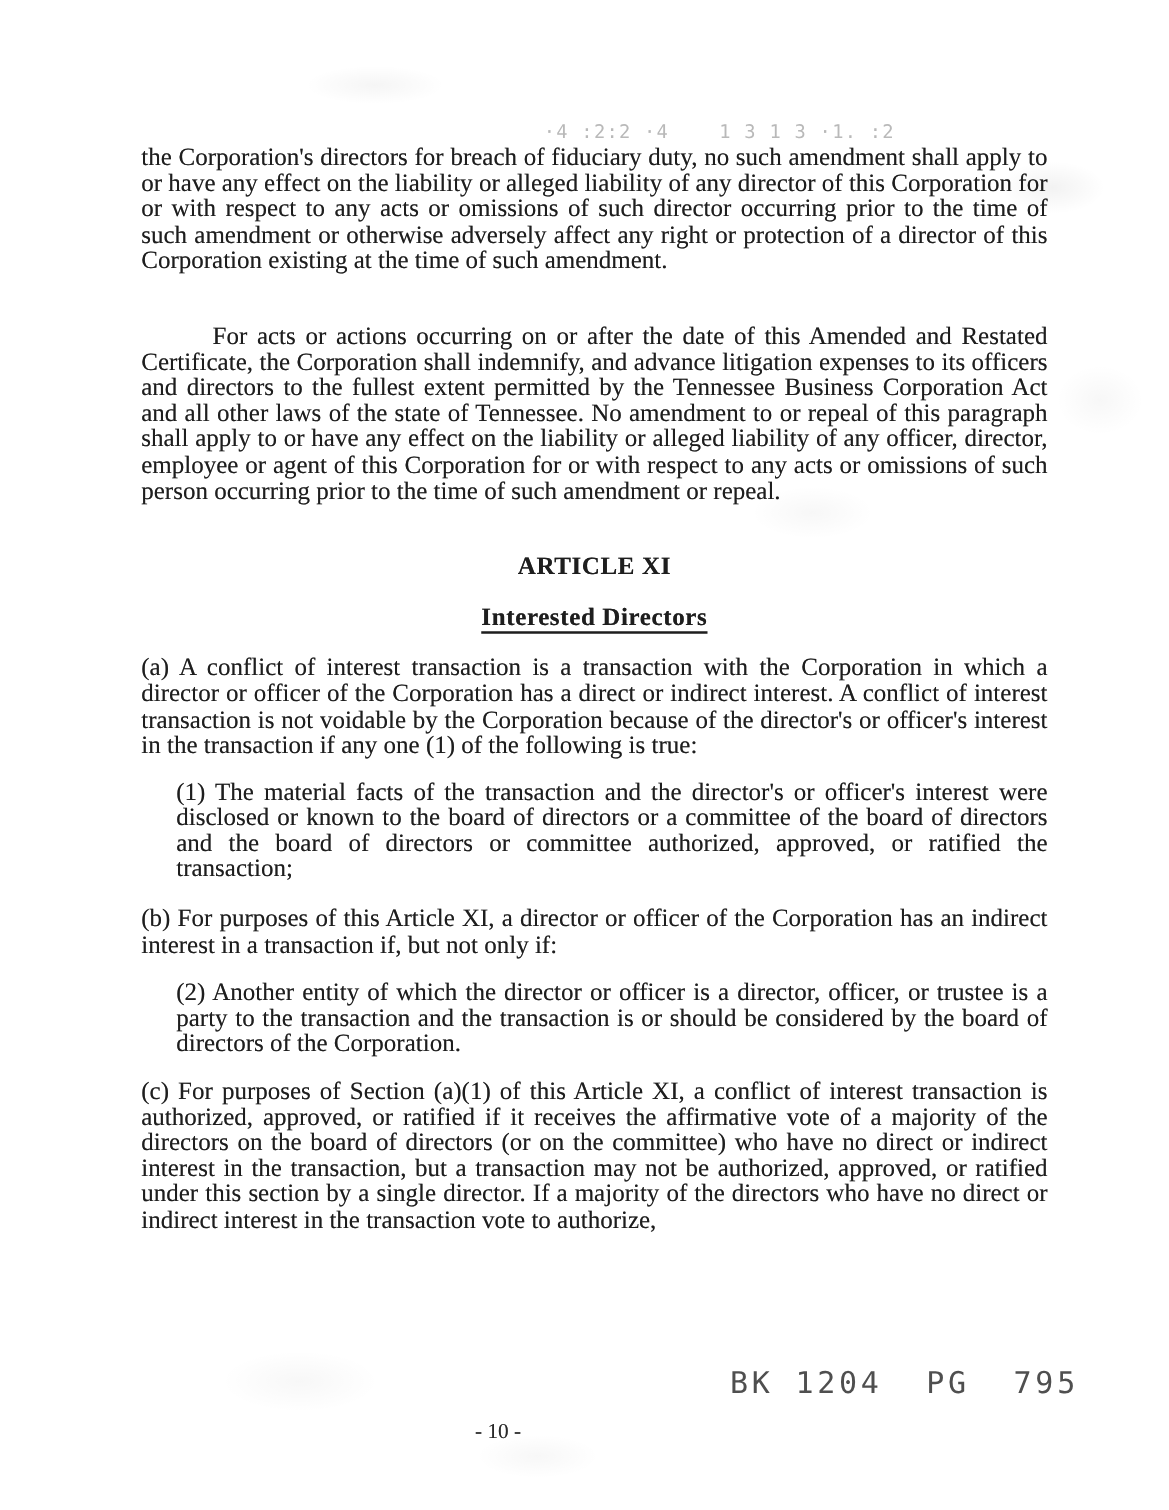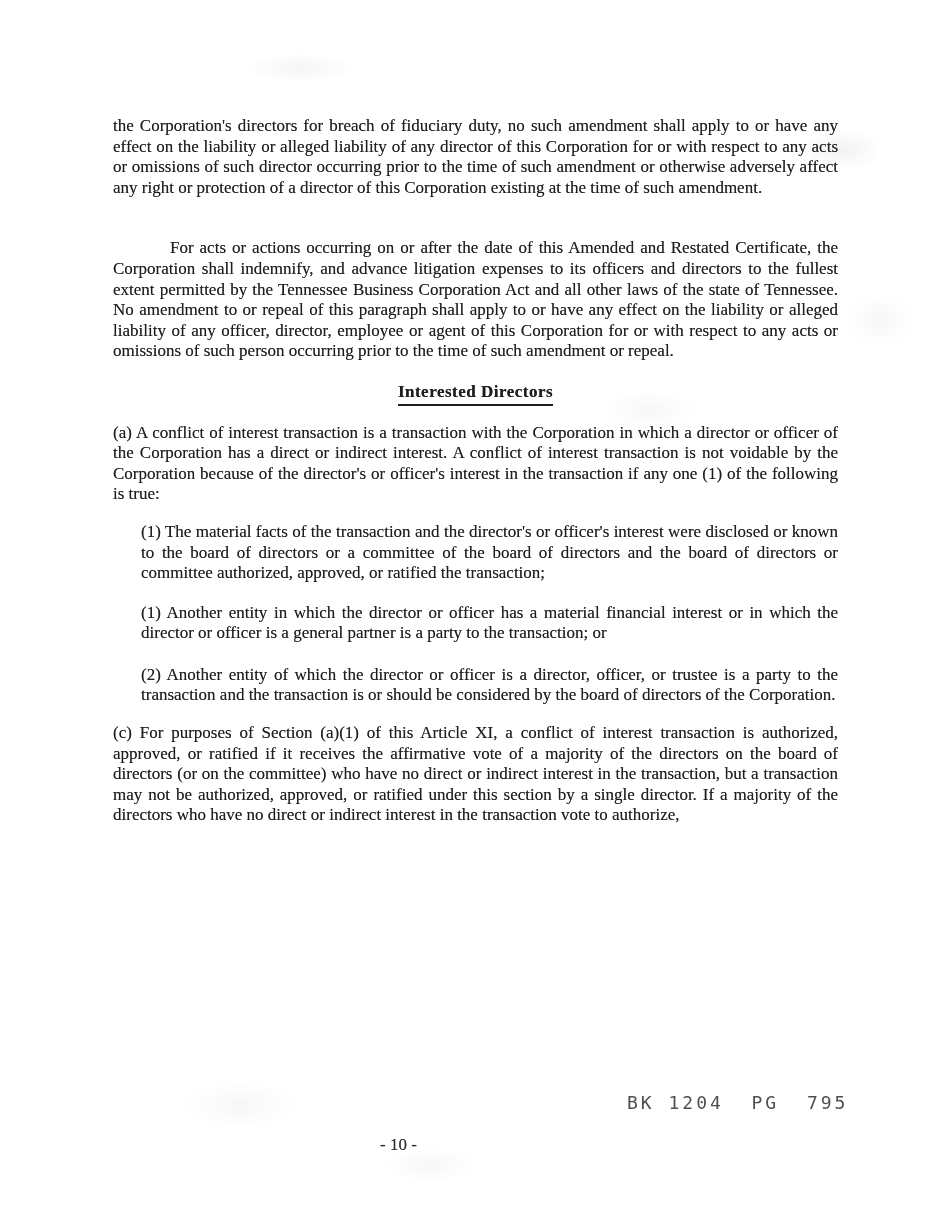--- a/index.html
+++ b/index.html
@@ -18,21 +18,21 @@
       radial-gradient(ellipse 70px 30px at 650px 410px, rgba(0,0,0,0.03), transparent 70%),
       radial-gradient(ellipse 90px 35px at 240px 1105px, rgba(0,0,0,0.03), transparent 70%),
       radial-gradient(ellipse 70px 25px at 430px 1165px, rgba(0,0,0,0.03), transparent 70%),
       radial-gradient(ellipse 50px 40px at 880px 320px, rgba(0,0,0,0.03), transparent 70%);
   }
   .doc {
     position: absolute;
     left: 113px;
     top: 116px;
     width: 725px;
-    font-size: 17px;
+    font-size: 20px;
     line-height: 20.6px;
   }
   .para {
     text-align: justify;
     text-shadow: 0 0 0.45px rgba(20,20,20,0.55);
   }
   .indent-first { text-indent: 57px; }
   .sub { margin-left: 28px; }
   .m21 { margin-bottom: 21px; }
   .m20 { margin-bottom: 20px; margin-top: 40px; }
@@ -59,24 +59,24 @@
     font-size: 15px;
     line-height: 35px;
     color: #a2a2a2;
     letter-spacing: 1px;
     white-space: pre;
     opacity: 0.75;
     filter: blur(0.5px);
   }
   .stamp-bk {
     position: absolute;
-    left: 627px;
+    left: 584px;
     top: 1092px;
     font-family: "DejaVu Sans Mono", monospace;
-    font-size: 18px;
+    font-size: 24px;
     letter-spacing: 3px;
     color: #4f4f4f;
     white-space: pre;
     filter: blur(0.3px);
   }
   .page-number {
     position: absolute;
     left: 0;
     top: 1135px;
     width: 797px;
@@ -85,41 +85,43 @@
     color: #2a2a2a;
     text-shadow: 0 0 0.4px rgba(20,20,20,0.5);
   }
 </style>
 </head>
 <body>
 
 <div class="page">
 
   <div class="stamp-top">
+    <div>·4 :2:2 ·4    1 3 1 3 ·1. :2</div>
   </div>
 
   <div class="doc">
 
     <div class="para m21">the Corporation's directors for breach of fiduciary duty, no such amendment shall apply to or have any effect on the liability or alleged liability of any director of this Corporation for or with respect to any acts or omissions of such director occurring prior to the time of such amendment or otherwise adversely affect any right or protection of a director of this Corporation existing at the time of such amendment.</div>
 
     <div class="para indent-first m20">For acts or actions occurring on or after the date of this Amended and Restated Certificate, the Corporation shall indemnify, and advance litigation expenses to its officers and directors to the fullest extent permitted by the Tennessee Business Corporation Act and all other laws of the state of Tennessee.  No amendment to or repeal of this paragraph shall apply to or have any effect on the liability or alleged liability of any officer, director, employee or agent of this Corporation for or with respect to any acts or omissions of such person occurring prior to the time of such amendment or repeal.</div>
 
+    <div class="center bold article-title m20">ARTICLE XI</div>
 
     <div class="center m17">
       <span class="bold underlined article-title">Interested Directors</span>
     </div>
 
     <div class="para m17">(a) A conflict of interest transaction is a transaction with the Corporation in which a director or officer of the Corporation has a direct or indirect interest. A conflict of interest transaction is not voidable by the Corporation because of the director's or officer's interest in the transaction if any one (1) of the following is true:</div>
 
     <div class="para sub m19">(1) The material facts of the transaction and the director's or officer's interest were disclosed or known to the board of directors or a committee of the board of directors and the board of directors or committee authorized, approved, or ratified the transaction;</div>
 
 
 
+    <div class="para m18">(b)  For purposes of this Article XI, a director or officer of the Corporation has an indirect interest in a transaction if, but not only if:</div>
 
-    <div class="para sub m21">(1) Another entity in which the director or officer has a material financial interest or in which the director or officer is a general partner is a party to the transaction; or</div>
 
     <div class="para sub m17">(2) Another entity of which the director or officer is a director, officer, or trustee is a party to the transaction and the transaction is or should be considered by the board of directors of the Corporation.</div>
 
     <div class="para">(c)  For purposes of Section (a)(1) of this Article XI, a conflict of interest transaction is authorized, approved, or ratified if it receives the affirmative vote of a majority of the directors on the board of directors (or on the committee) who have no direct or indirect interest in the transaction, but a transaction may not be authorized, approved, or ratified under this section by a single director. If a majority of the directors who have no direct or indirect interest in the transaction vote to authorize,</div>
 
   </div>
 
   <div class="stamp-bk">BK 1204  PG  795</div>
 
   <div class="page-number">- 10 -</div>

